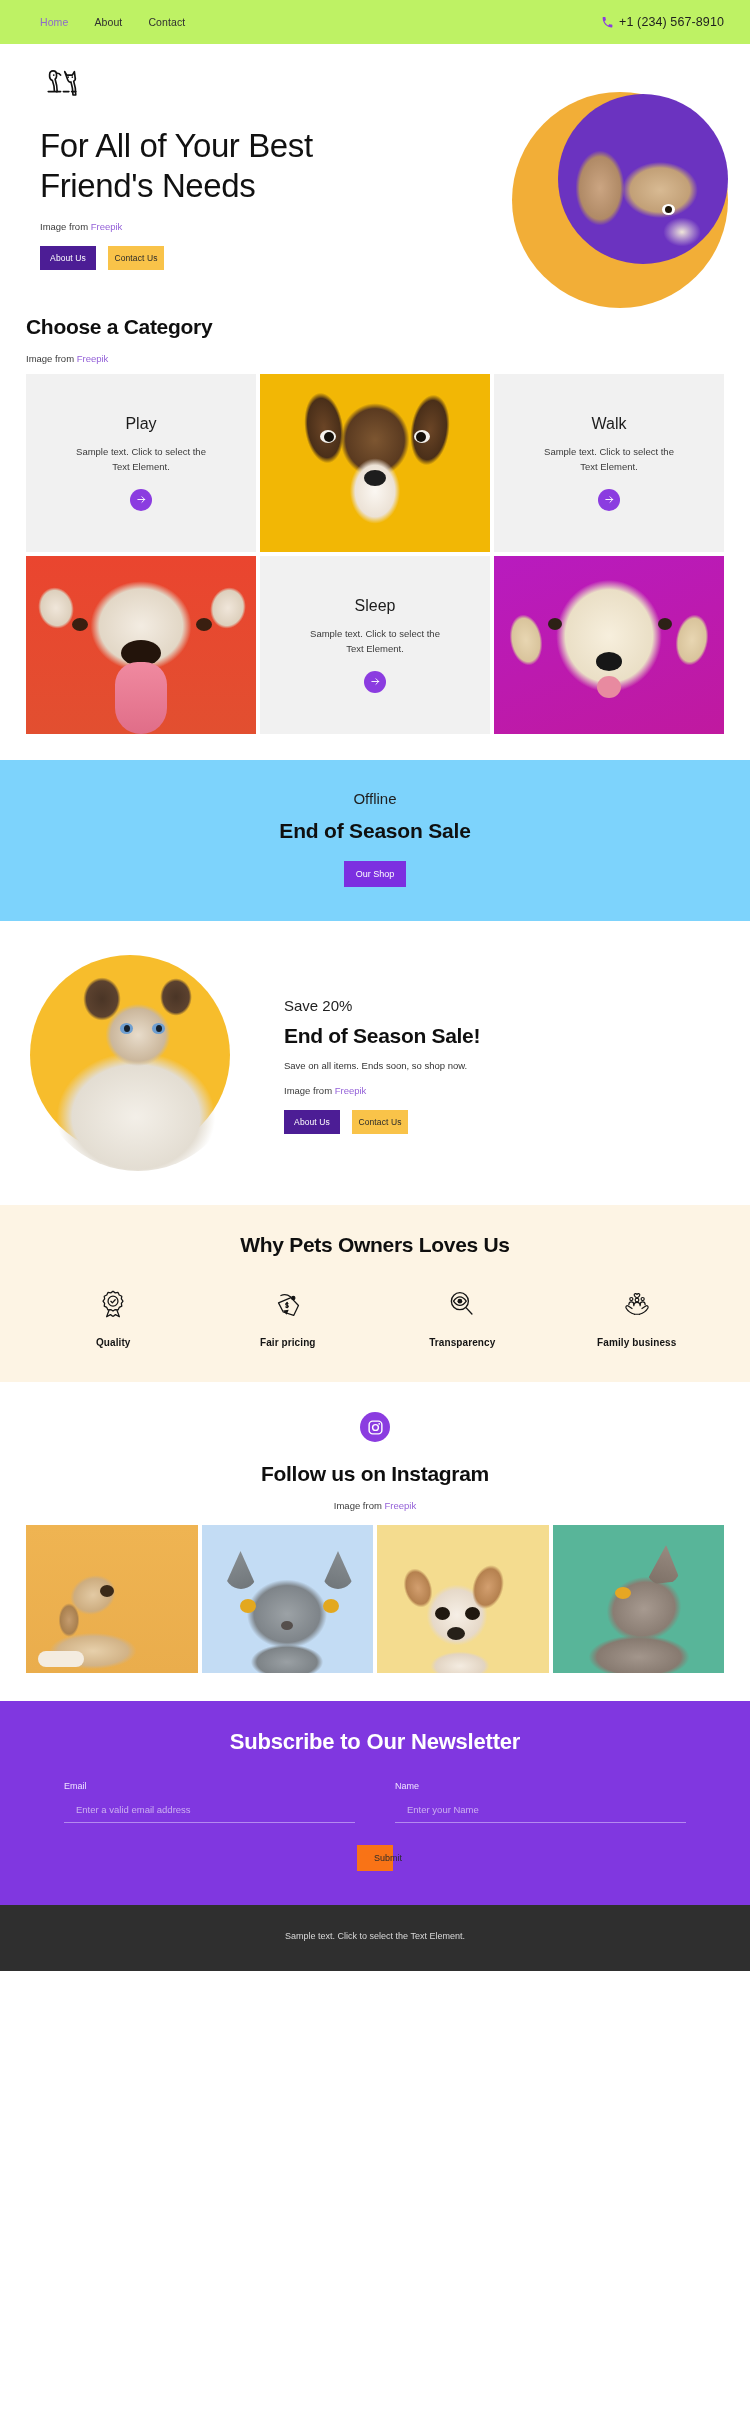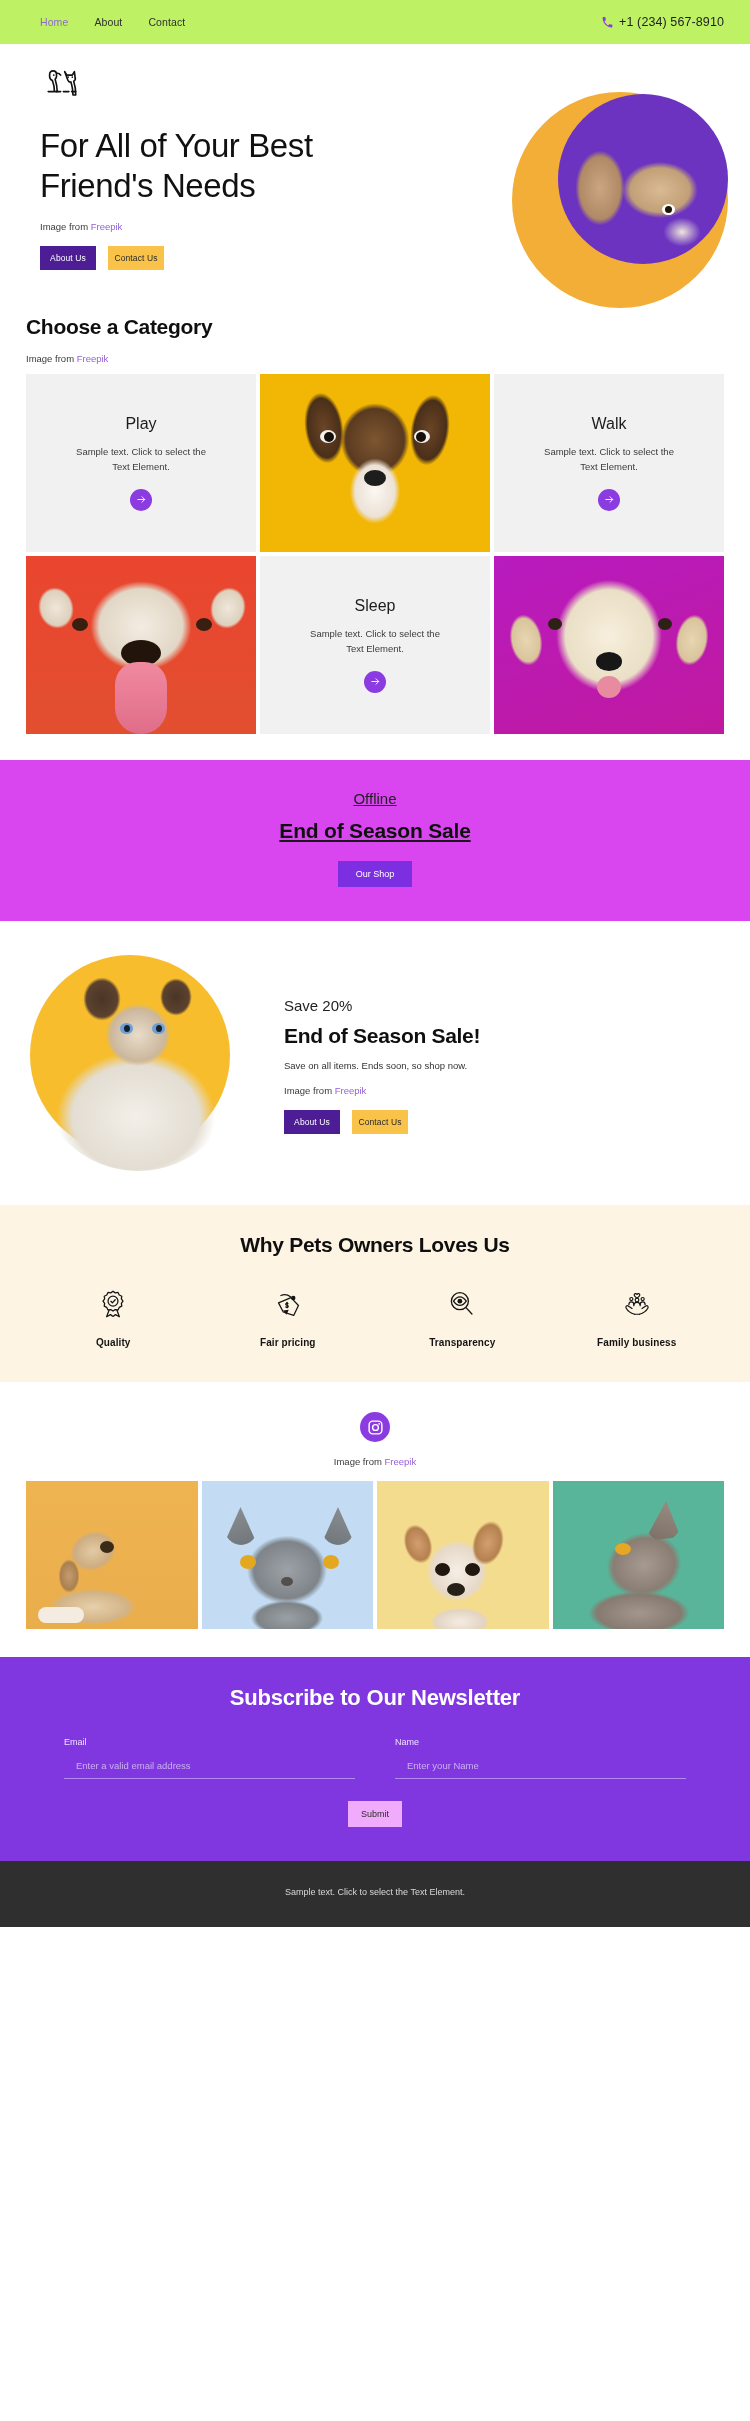--- a/index.html
+++ b/index.html
@@ -150,36 +150,35 @@
   .ph { position: relative; }
   .ph-beagle { background: #f2b705; }
   .ph-bulldog { background: linear-gradient(180deg,#ea452f,#e24f30); }
   .ph-golden { background: linear-gradient(160deg,#b81bbf,#c0199f); }
   .muzzle {
     position: absolute; border-radius: 50%;
   }
 
   
   .sale {
-    background: #d946ef;
+    background: #7dd3fc;
     margin-top: 26px;
     padding: 30px 0 34px 0;
     text-align: center;
-    text-decoration: underline;
   }
   .sale-kicker { font-size: 15px; font-weight: 400; color: #1e1e1e; }
   .sale-title {
     font-size: 21px; font-weight: 700; color: #0f0f0f;
     margin-top: 12px; letter-spacing: -0.2px;
   }
   .sale-btn {
     margin-top: 18px;
     display: inline-block;
     background: #7c2fe0; color: #fff;
-    font-size: 9px; padding: 8px 16px; width: 74px;
+    font-size: 9px; padding: 8px 4px; width: 62px;
     border: none; cursor: pointer; font-family: inherit;
   }
 
   
   .save {
     display: flex;
     align-items: center;
     padding: 34px 26px 34px 26px;
     gap: 26px;
   }
@@ -291,26 +290,26 @@
     border-bottom: 1px solid #b489ef;
     color: #ffffff;
     font-size: 9.5px;
     padding: 0 0 7px 12px;
     font-family: inherit;
     outline: none;
   }
   .field input::placeholder { color: #cbb0f0; }
   .btn-submit {
     margin-top: 22px;
-    background: #f0abfc;
+    background: #f97316;
     color: #2b2b2b;
     border: none;
     font-size: 9px;
-    width: 54px;
-    padding: 8px 8px;
+    width: 36px;
+    padding: 8px 17px;
     cursor: pointer;
     font-family: inherit;
   }
 
   
   .footer {
     background: #2f2f2f;
     padding: 26px 0 30px 0;
     text-align: center;
   }
@@ -535,20 +534,21 @@
 </section>
 
 <section class="insta">
   <div class="ig-badge">
     <svg viewBox="0 0 24 24">
       <rect x="3" y="3" width="18" height="18" rx="5" fill="none" stroke="#fff" stroke-width="2"></rect>
       <circle cx="12" cy="12" r="4.1" fill="none" stroke="#fff" stroke-width="2"></circle>
       <circle cx="17.2" cy="6.8" r="1.3" fill="#fff"></circle>
     </svg>
   </div>
+  <h2 class="insta-title">Follow us on Instagram</h2>
   <div class="credit">
     <span>Image from </span><a href="#">Freepik</a>
   </div>
   <div class="ig-grid">
 
     <div class="ig-cell ig1">
       <div class="muzzle" style="left:38px;top:46px;width:58px;height:48px;background:radial-gradient(ellipse 29px 24px at 29px 24px,#e3caa4 0%,#cdad80 66%,transparent 80%);transform:rotate(-22deg);"></div>
       <div class="muzzle" style="left:30px;top:74px;width:26px;height:42px;background:radial-gradient(ellipse 13px 21px at 13px 21px,#c59c6e 0%,#a9804f 66%,transparent 80%);"></div>
       <div class="muzzle" style="left:14px;top:104px;width:106px;height:44px;background:radial-gradient(ellipse 53px 22px at 53px 22px,#e7d0ab 0%,#d2b387 66%,transparent 82%);"></div>
       <div class="muzzle" style="left:12px;top:126px;width:46px;height:16px;border-radius:8px;background:#f4ece0;"></div>

